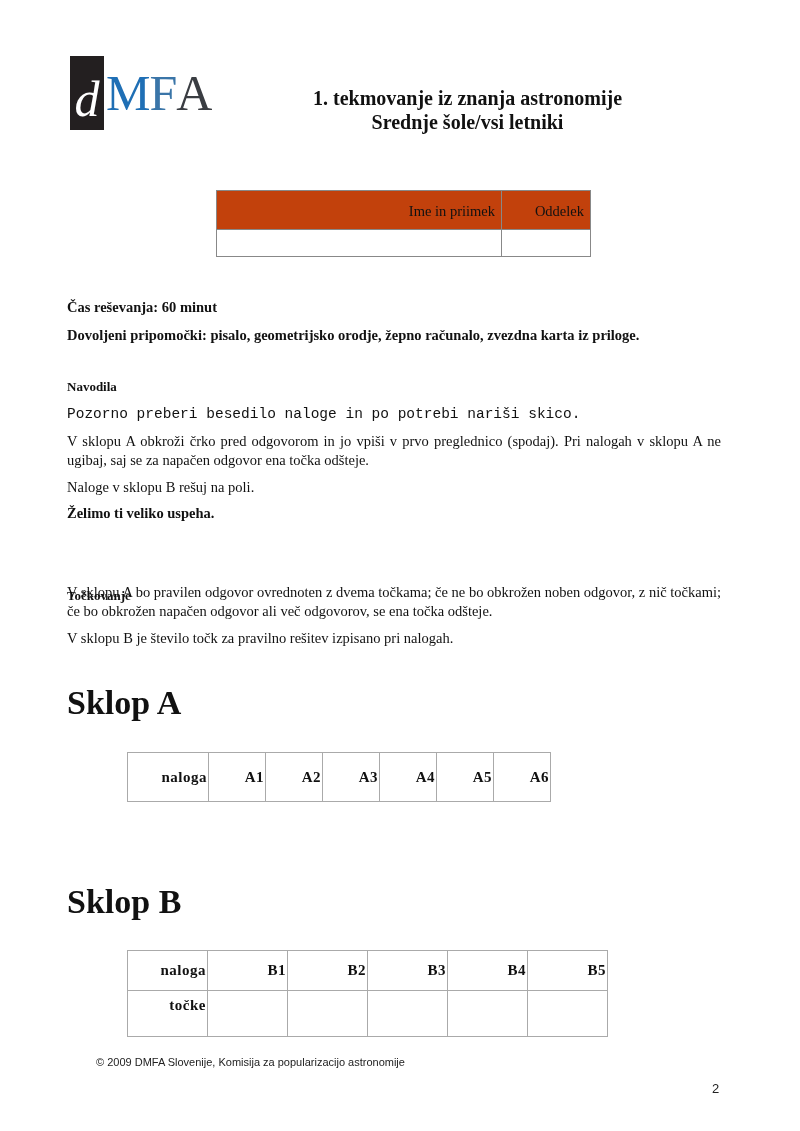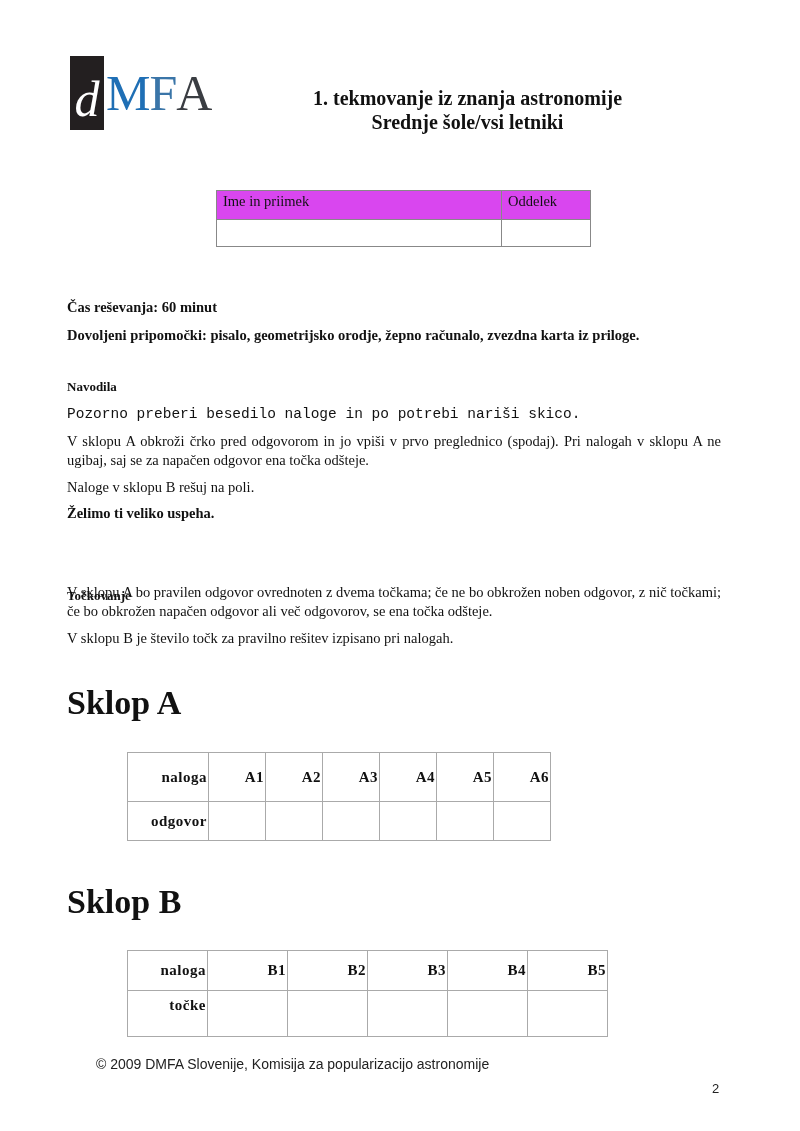--- a/index.html
+++ b/index.html
@@ -12,21 +12,21 @@
   .logo-mfa { display: flex; align-items: flex-end; padding-bottom: 12px; padding-left: 2px; font-size: 50px; line-height: 1; font-family: "Liberation Serif", serif; letter-spacing: -1px; }
   .logo-m { color: #1f6fb5; }
   .logo-f { color: #3a75a8; }
   .logo-a { color: #3a3d42; }
 
   .header-title { left: 270px; width: 395px; top: 62px; text-align: center; font-weight: bold; font-size: 20px; line-height: 24px; margin-top: 24px; }
 
   
   .name-table { left: 216px; top: 190px; border-collapse: collapse; font-size: 14.5px; }
   .name-table td { border: 1px solid #888; padding: 0 6px; }
-  .name-table tr.hdr td { background: #d946ef; height: 26px; vertical-align: top; padding-top: 2px; }
+  .name-table tr.hdr td { background: #c2410c; height: 26px; vertical-align: top; padding-top: 12px; text-align: right; }
   .name-table tr.row td { height: 26px; }
   .name-table .c1 { width: 272px; }
   .name-table .c2 { width: 76px; }
 
   .bold-line { left: 67px; font-weight: bold; font-size: 14.5px; }
   .section-head { left: 67px; font-weight: bold; font-size: 13px; }
   .para { left: 67px; width: 654px; font-size: 14.5px; line-height: 19px; text-align: justify; }
 
   .sklop-title { left: 67px; font-weight: bold; font-size: 34px; line-height: 40px; }
 
@@ -39,21 +39,21 @@
   .gridA td.first { width: 78px; }
   .gridA tr.r1 td { height: 46px; }
   .gridA tr.r2 td { height: 36px; }
 
   .gridB { left: 127px; top: 950px; }
   .gridB td { width: 77px; }
   .gridB td.first { width: 77px; }
   .gridB tr.r1 td { height: 37px; }
   .gridB tr.r2 td { height: 38px; vertical-align: top; padding-top: 6px; margin-top: 18px; }
 
-  .footer { left: 96px; top: 1056px; font-family: "Liberation Sans", "DejaVu Sans", sans-serif; font-size: 14px; color: #222; }
+  .footer { left: 96px; top: 1056px; font-family: "Liberation Sans", "DejaVu Sans", sans-serif; font-size: 11px; color: #222; }
   .page-num { left: 712px; top: 1081px; font-family: "Liberation Sans", "DejaVu Sans", sans-serif; font-size: 13px; color: #222; }
 </style>
 </head>
 <body>
 
 <div class="abs logo">
   <div class="logo-d">d</div>
   <div class="logo-mfa">
     <span class="logo-m">M</span>
       <span class="logo-f">F</span>
@@ -97,29 +97,20 @@
   <tbody>
       <tr class="r1">
     <td class="first">naloga</td>
     <td>A1</td>
     <td>A2</td>
     <td>A3</td>
     <td>A4</td>
     <td>A5</td>
     <td>A6</td>
   </tr>
-  <tr class="r2">
-    <td class="first">odgovor</td>
-    <td></td>
-    <td></td>
-    <td></td>
-    <td></td>
-    <td></td>
-    <td></td>
-  </tr>
 </tbody>
   </table>
 
 <div class="abs sklop-title" style="top:882px;">Sklop B</div>
 <table class="abs grid gridB">
   <tbody>
       <tr class="r1">
     <td class="first">naloga</td>
     <td>B1</td>
     <td>B2</td>

